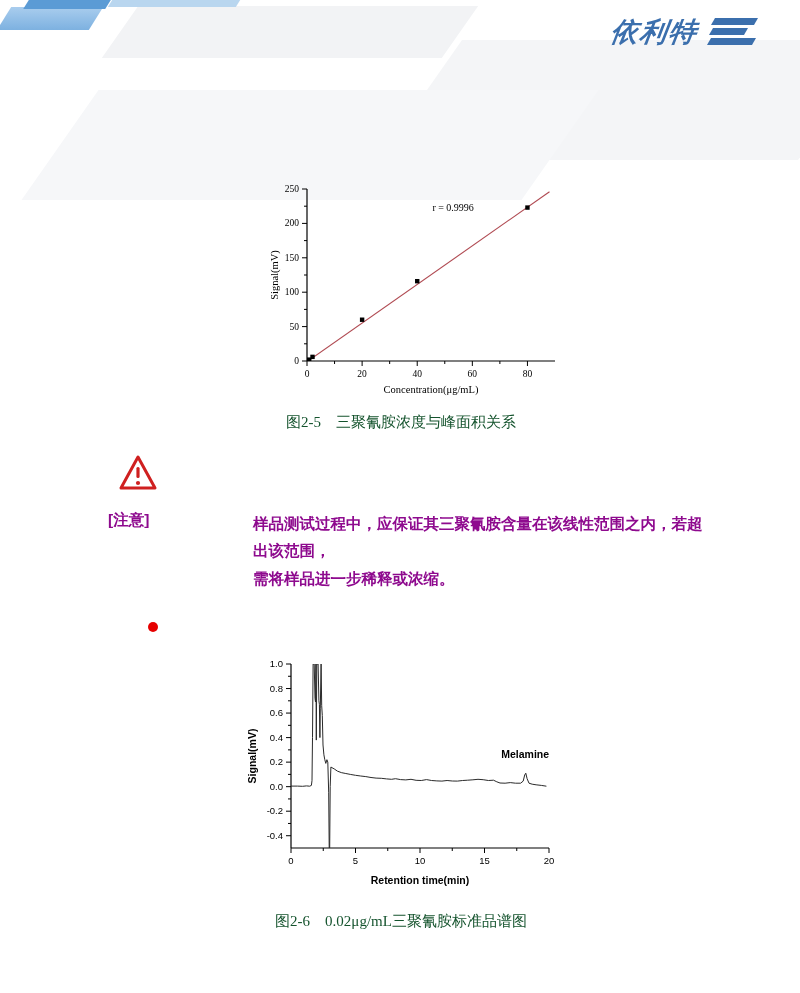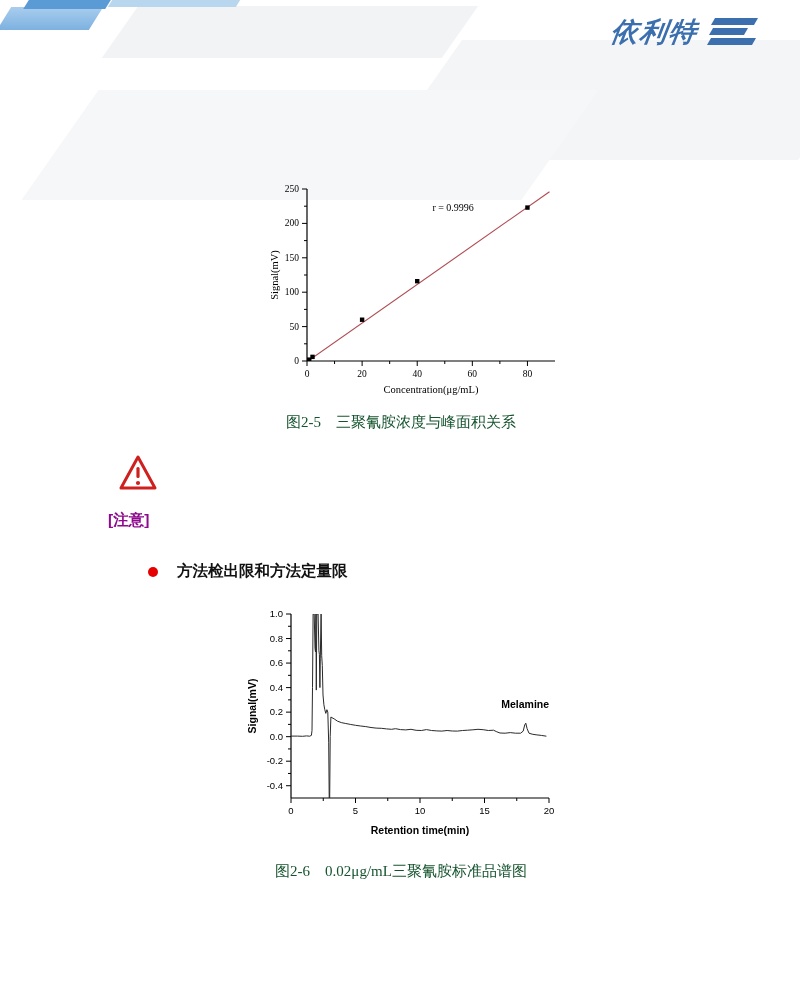--- a/index.html
+++ b/index.html
@@ -125,26 +125,29 @@
   <div class="fig-caption" style="margin-top:12px;">图2-5　三聚氰胺浓度与峰面积关系</div>
 
   <div class="notice">
     <svg class="warn-icon" viewBox="0 0 40 38">
       <polygon points="20,3 37,34 3,34" fill="#ffffff" stroke="#cf2020" stroke-width="3" stroke-linejoin="round"></polygon>
       <rect x="18.4" y="13" width="3.2" height="11" rx="1.5" fill="#cf2020"></rect>
       <circle cx="20" cy="29" r="2.1" fill="#cf2020"></circle>
     </svg>
     <div class="notice-row">
       <div class="notice-label" id="notice-label" style="color: rgb(142, 10, 142);">[注意]</div>
+      <div class="notice-text" id="notice-text" style="color: rgb(142, 10, 142);">
+        <div>样品测试过程中，应保证其三聚氰胺含量在该线性范围之内，若超出该范围，</div>
+        <div>需将样品进一步稀释或浓缩。</div>
+      </div>
     </div>
   </div>
 
   <div class="bullet-row" style="margin-top:30px;">
     <span class="bullet-dot"></span>
-    <span class="bullet-head">方法检出限和方法定量限</span>
   </div>
 
   <div class="figure-wrap" style="margin-top:24px;">
     <svg id="chart2" width="312" height="236">
         <defs>
           <clipPath id="clip1">
             <rect x="46" y="8" width="258" height="184"></rect>
           </clipPath>
         </defs>
         <line x1="46" y1="192" x2="304" y2="192" stroke="#000" stroke-width="1.2"></line>

